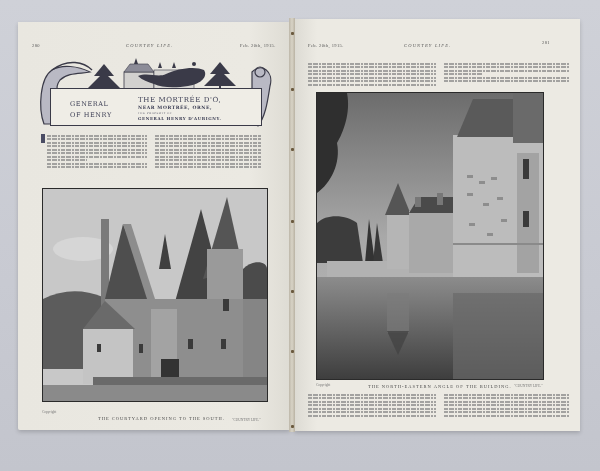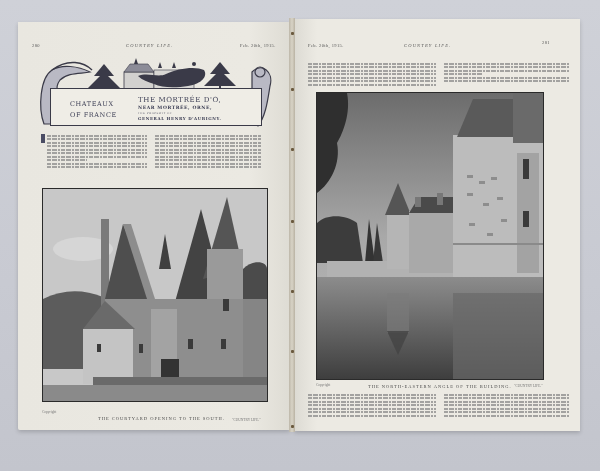--- a/index.html
+++ b/index.html
@@ -94,22 +94,22 @@
     <polygon points="86,14 92,6 110,6 116,14" fill="#8c8c98" stroke="#3a3a48" stroke-width="0.6"></polygon>
     <polygon points="96,6 98,0 100,6" fill="#3a3a48"></polygon>
     <polygon points="120,10 122,4 124,10" fill="#3a3a48"></polygon>
     <polygon points="134,10 136,4 138,10" fill="#3a3a48"></polygon>
     <rect x="116" y="12" width="40" height="20" fill="#d8d7d4" stroke="#3a3a48" stroke-width="0.6"></rect>
 
     <path d="M100 18 C110 14, 120 20, 128 16 C140 10, 158 8, 166 12 C170 18, 164 26, 150 28 C138 30, 124 30, 116 26 C110 24, 104 22, 100 18 Z" fill="#3a3a48"></path>
     <circle cx="156" cy="6" r="2" fill="#3a3a48"></circle>
   </svg>
   <div class="scroll-band"></div>
-  <div class="banner-text" style="left:32px; top:42px; font-size:6.5px;">CHATEAUX</div>
-  <div class="banner-text" style="left:32px; top:53px; font-size:6.5px;">OF FRANCE</div>
+  <div class="banner-text" style="left:32px; top:42px; font-size:6.5px;">GENERAL</div>
+  <div class="banner-text" style="left:32px; top:53px; font-size:6.5px;">OF HENRY</div>
   <div class="banner-text" style="left:100px; top:38px; font-size:7px;">THE MORTRÉE D'O,</div>
   <div class="banner-text" style="left:100px; top:47px; font-size:4.5px; font-weight:bold;">NEAR MORTRÉE, ORNE,</div>
   <div class="banner-text" style="left:100px; top:54px; font-size:2.5px;">THE PROPERTY OF</div>
   <div class="banner-text" style="left:100px; top:58px; font-size:4px; font-weight:bold;">GENERAL HENRY D'AUBIGNY.</div>
 </div>
 
 <div class="dropcap" style="left:41px; top:134px;"></div>
 <div class="body-col" style="left:47px; top:133px; width:100px; height:50px;">
   <span class="line"></span>
     <span class="line"></span>

